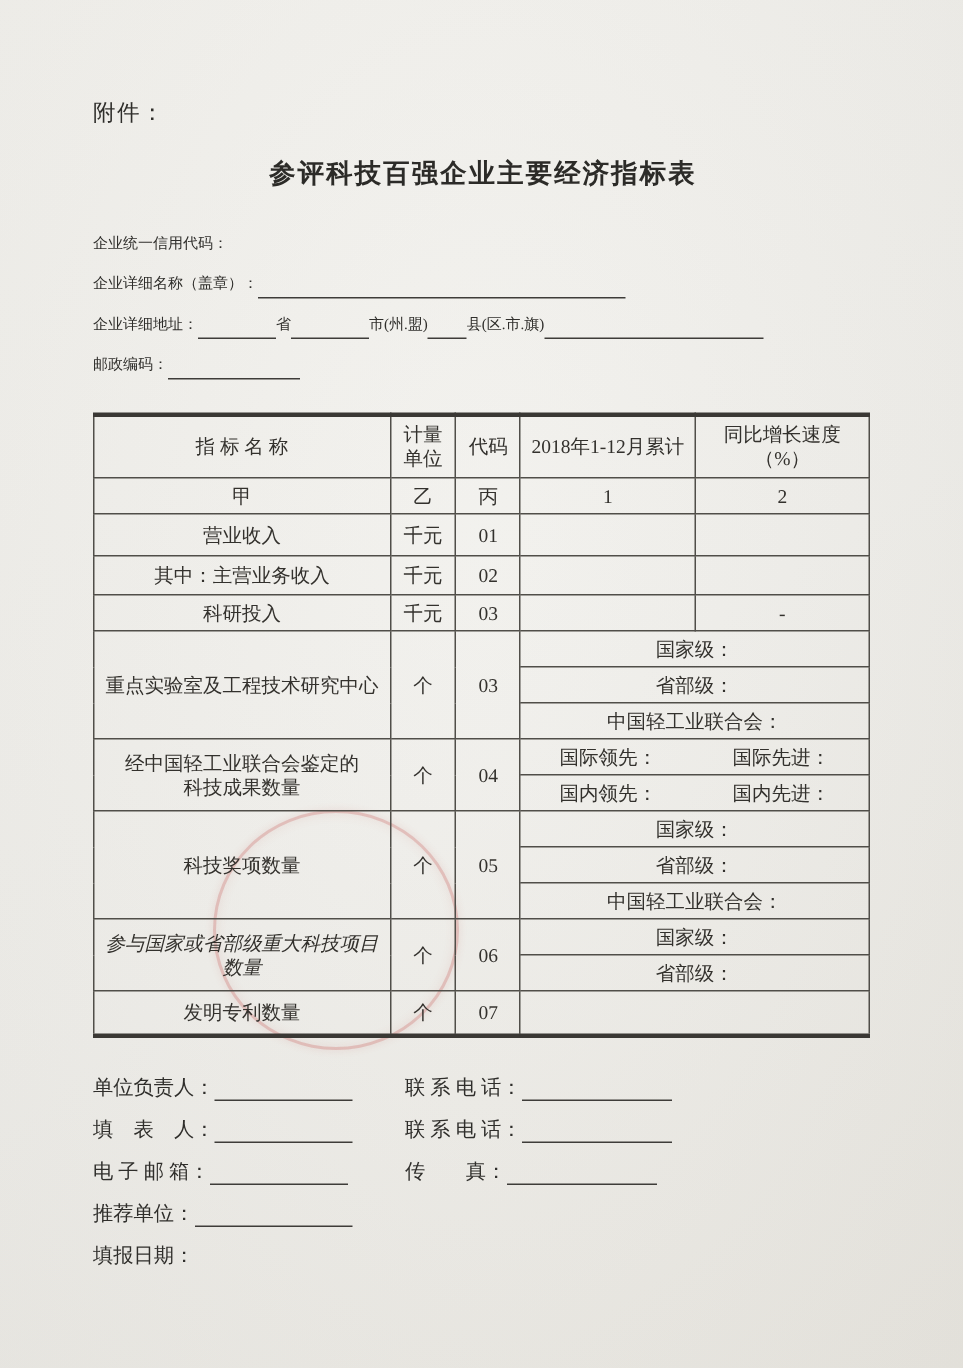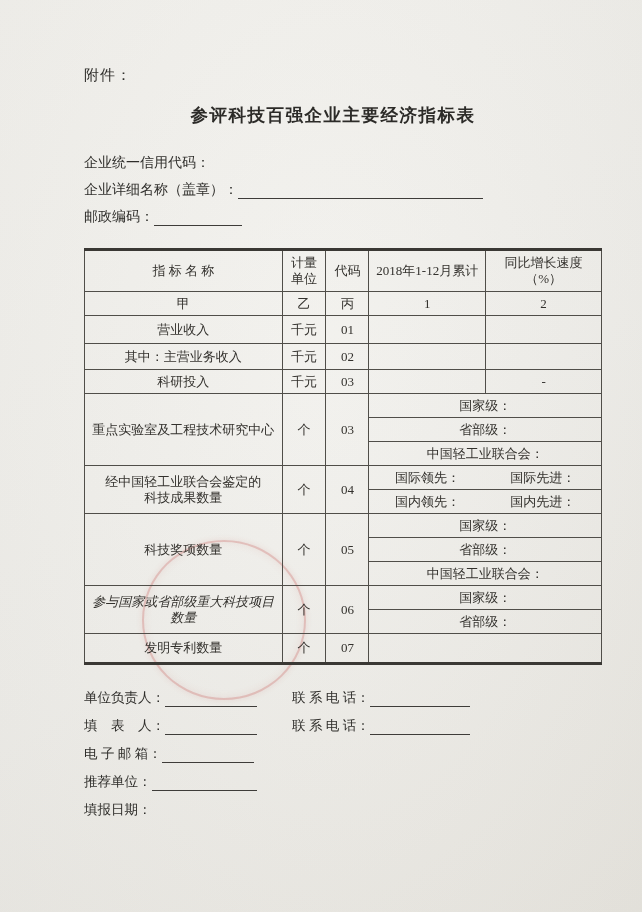--- a/index.html
+++ b/index.html
@@ -6,29 +6,29 @@
   html,body { background:#e8e6e1; }
   .page {
     position:relative;
     width:642px; height:912px;
     margin:0 auto;
     background:linear-gradient(145deg,#f4f3ef 0%,#f0efeb 55%,#eae8e2 100%);
     font-family:"Liberation Serif","DejaVu Serif",serif;
     color:#2f2e2b;
     overflow:hidden;
   }
-  .content { position:relative; padding:66px 60px 0 84px; }
+  .content { position:relative; padding:66px 60px 0 62px; }
 
   .attachment { font-size:15px; letter-spacing:1px; }
   .title {
     text-align:center; font-size:17.5px; font-weight:bold;
     letter-spacing:1.5px; margin-top:18px; color:#2c2b28;
   }
 
-  .info { margin-top:26px; font-size:14px; }
+  .info { margin-top:26px; font-size:10px; }
   .info-line { display:flex; align-items:flex-end; margin-bottom:8px; line-height:19px; white-space:pre; }
   .blank { display:inline-block; border-bottom:1px solid #3e3c39; height:16px; }
 
   table.main {
     border-collapse:collapse; width:518px; margin-top:22px;
     border-top:3px solid #3a3834; border-bottom:3px solid #3a3834;
   }
   table.main td {
     border:1px solid #504e49; font-size:13px; color:#33312d;
     text-align:center; vertical-align:middle; padding:1px 4px;
@@ -69,20 +69,30 @@
     <div class="attachment">附件：</div>
     <div class="title">参评科技百强企业主要经济指标表</div>
 
     <div class="info">
       <div class="info-line">
         <span>企业统一信用代码：</span>
       </div>
       <div class="info-line">
         <span>企业详细名称（盖章）：</span>
         <span class="blank" style="width:245px"></span>
+      </div>
+      <div class="info-line">
+        <span>企业详细地址：</span>
+        <span class="blank" style="width:52px"></span>
+        <span>省</span>
+        <span class="blank" style="width:52px"></span>
+        <span>市(州.盟)</span>
+        <span class="blank" style="width:26px"></span>
+        <span>县(区.市.旗)</span>
+        <span class="blank" style="width:146px"></span>
       </div>
       <div class="info-line">
         <span>邮政编码：</span>
         <span class="blank" style="width:88px"></span>
       </div>
     </div>
 
     <table class="main">
       <colgroup>
         <col style="width:198px">
@@ -218,20 +228,24 @@
         <span class="fcell right">
           <span>联 系 电 话：</span>
           <span class="blank" style="width:100px"></span>
         </span>
       </div>
       <div class="frow">
         <span class="fcell left">
           <span>电 子 邮 箱：</span>
           <span class="blank" style="width:92px"></span>
         </span>
+        <span class="fcell right">
+          <span>传　　真：</span>
+          <span class="blank" style="width:100px"></span>
+        </span>
       </div>
       <div class="frow">
         <span class="fcell left">
           <span>推荐单位：</span>
           <span class="blank" style="width:105px"></span>
         </span>
       </div>
       <div class="frow">
         <span class="fcell left">
           <span>填报日期：</span>

